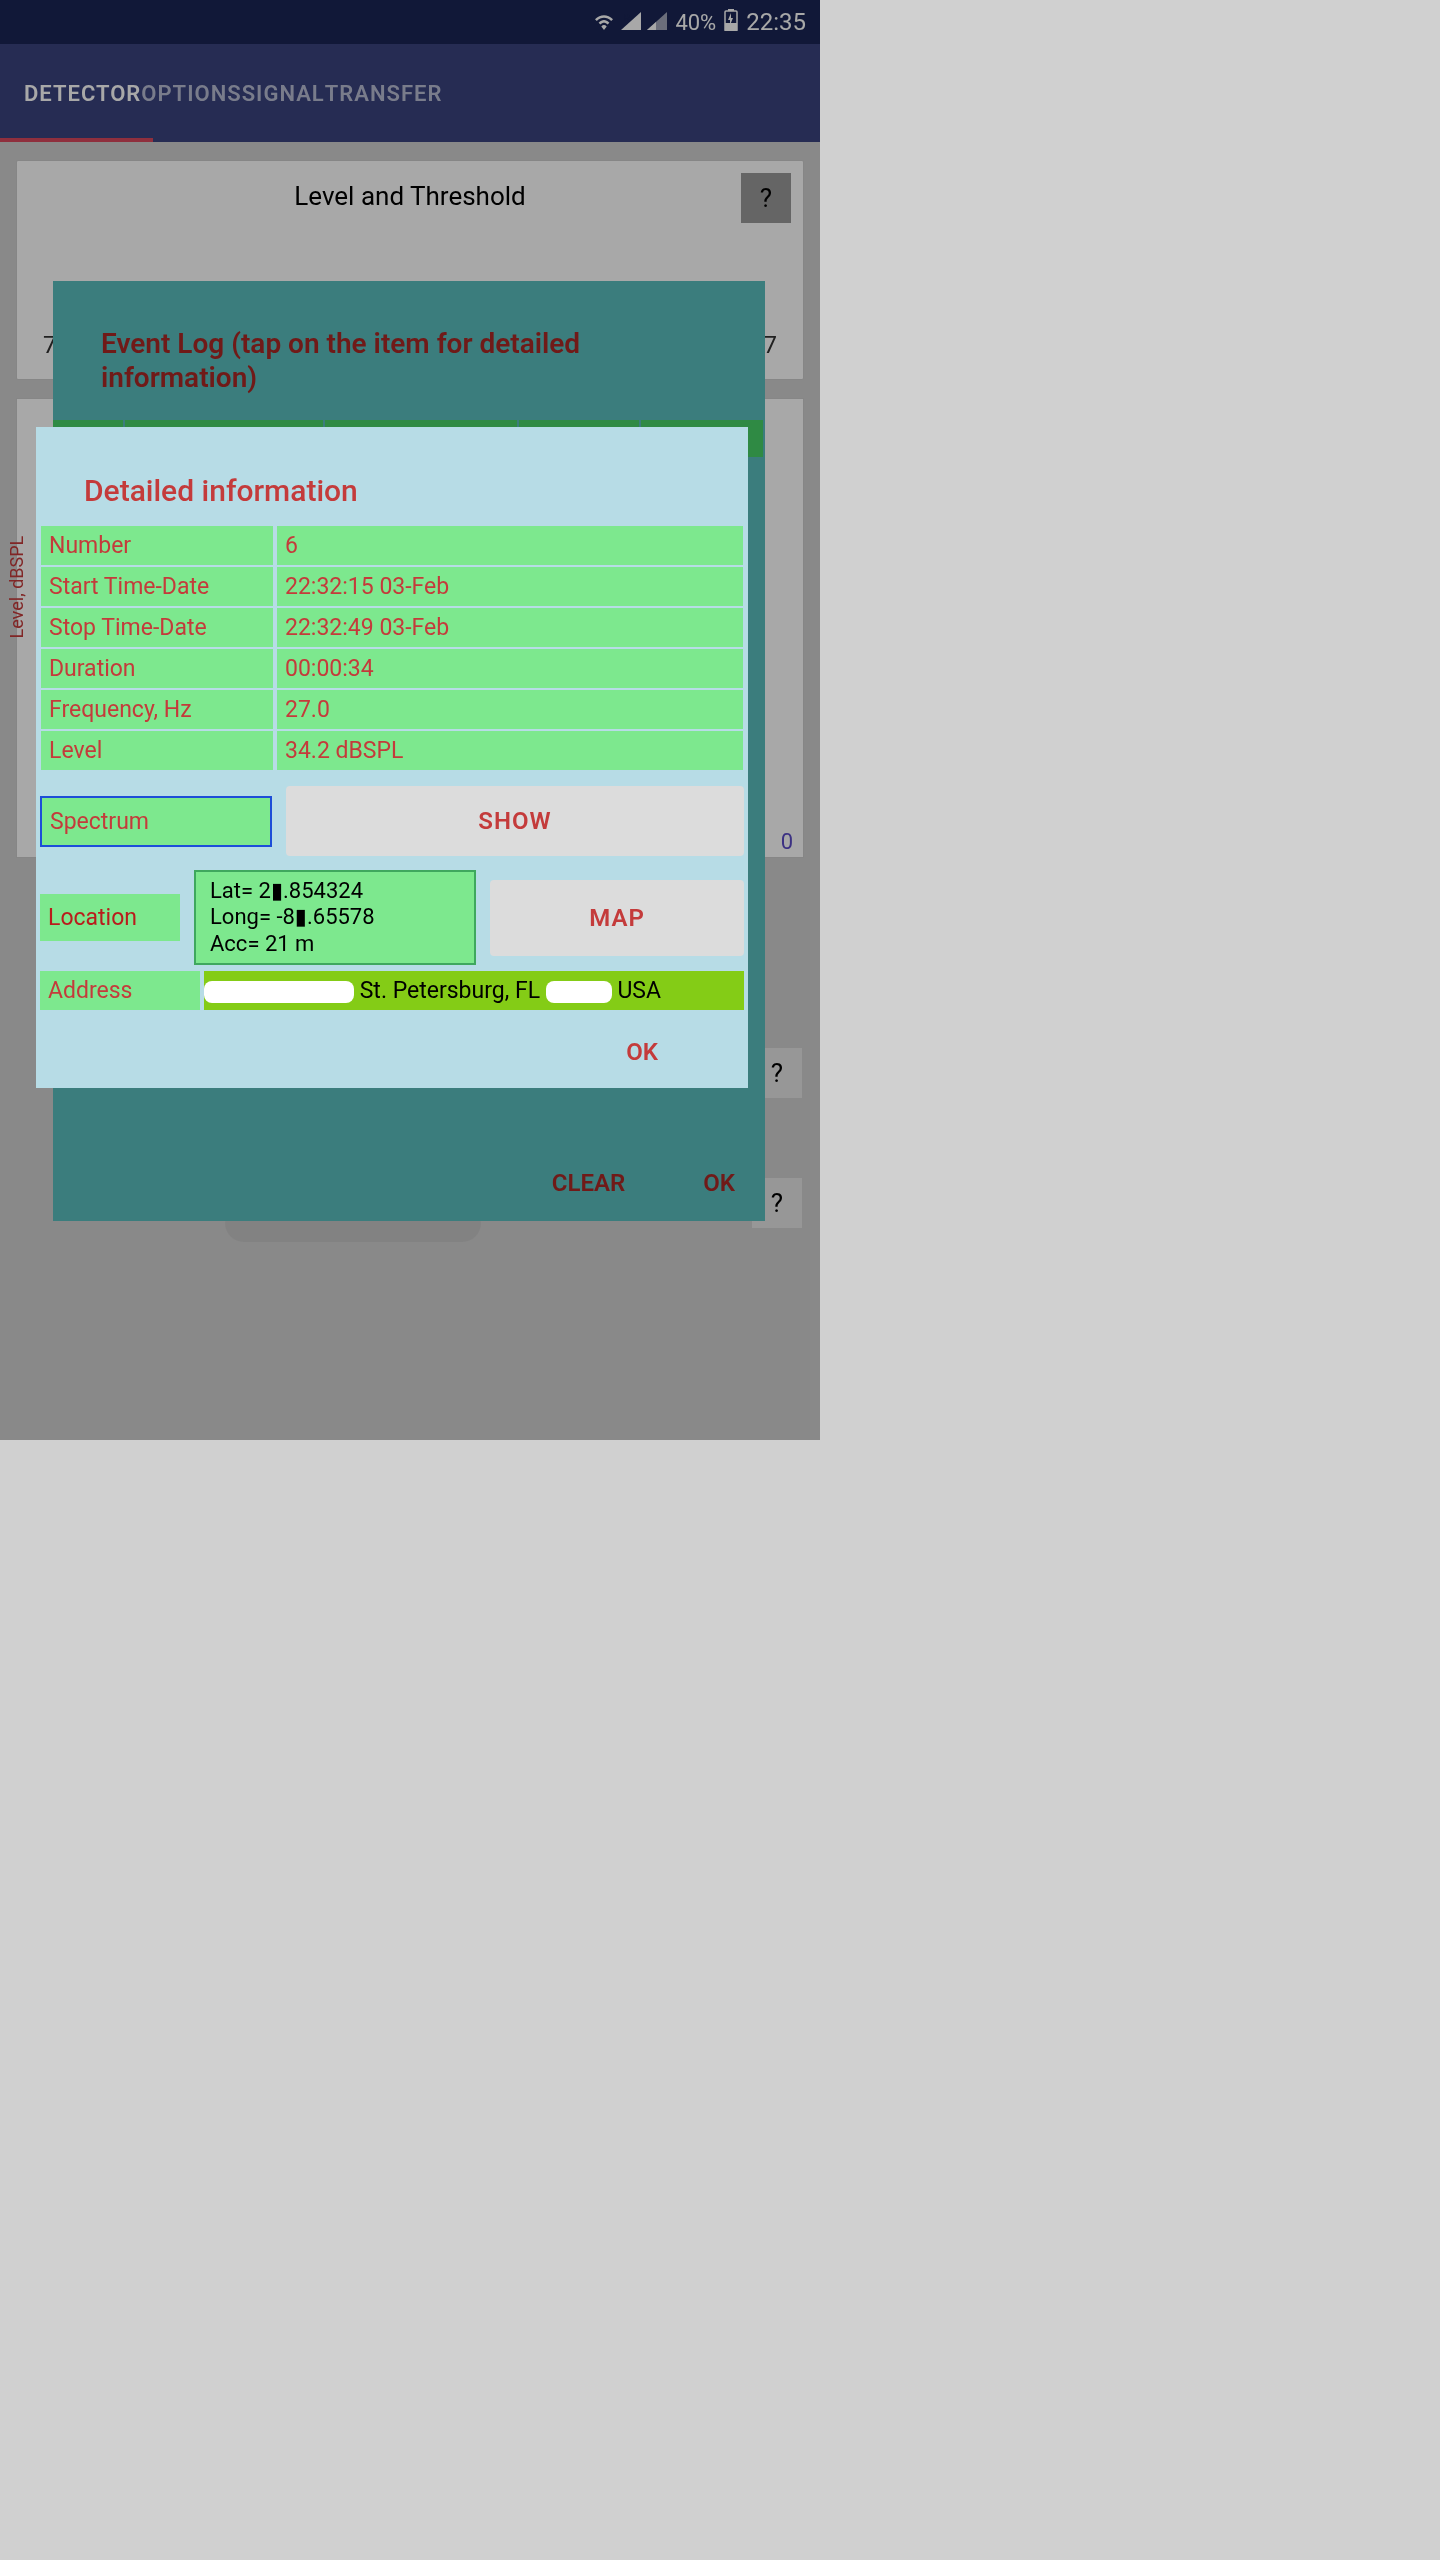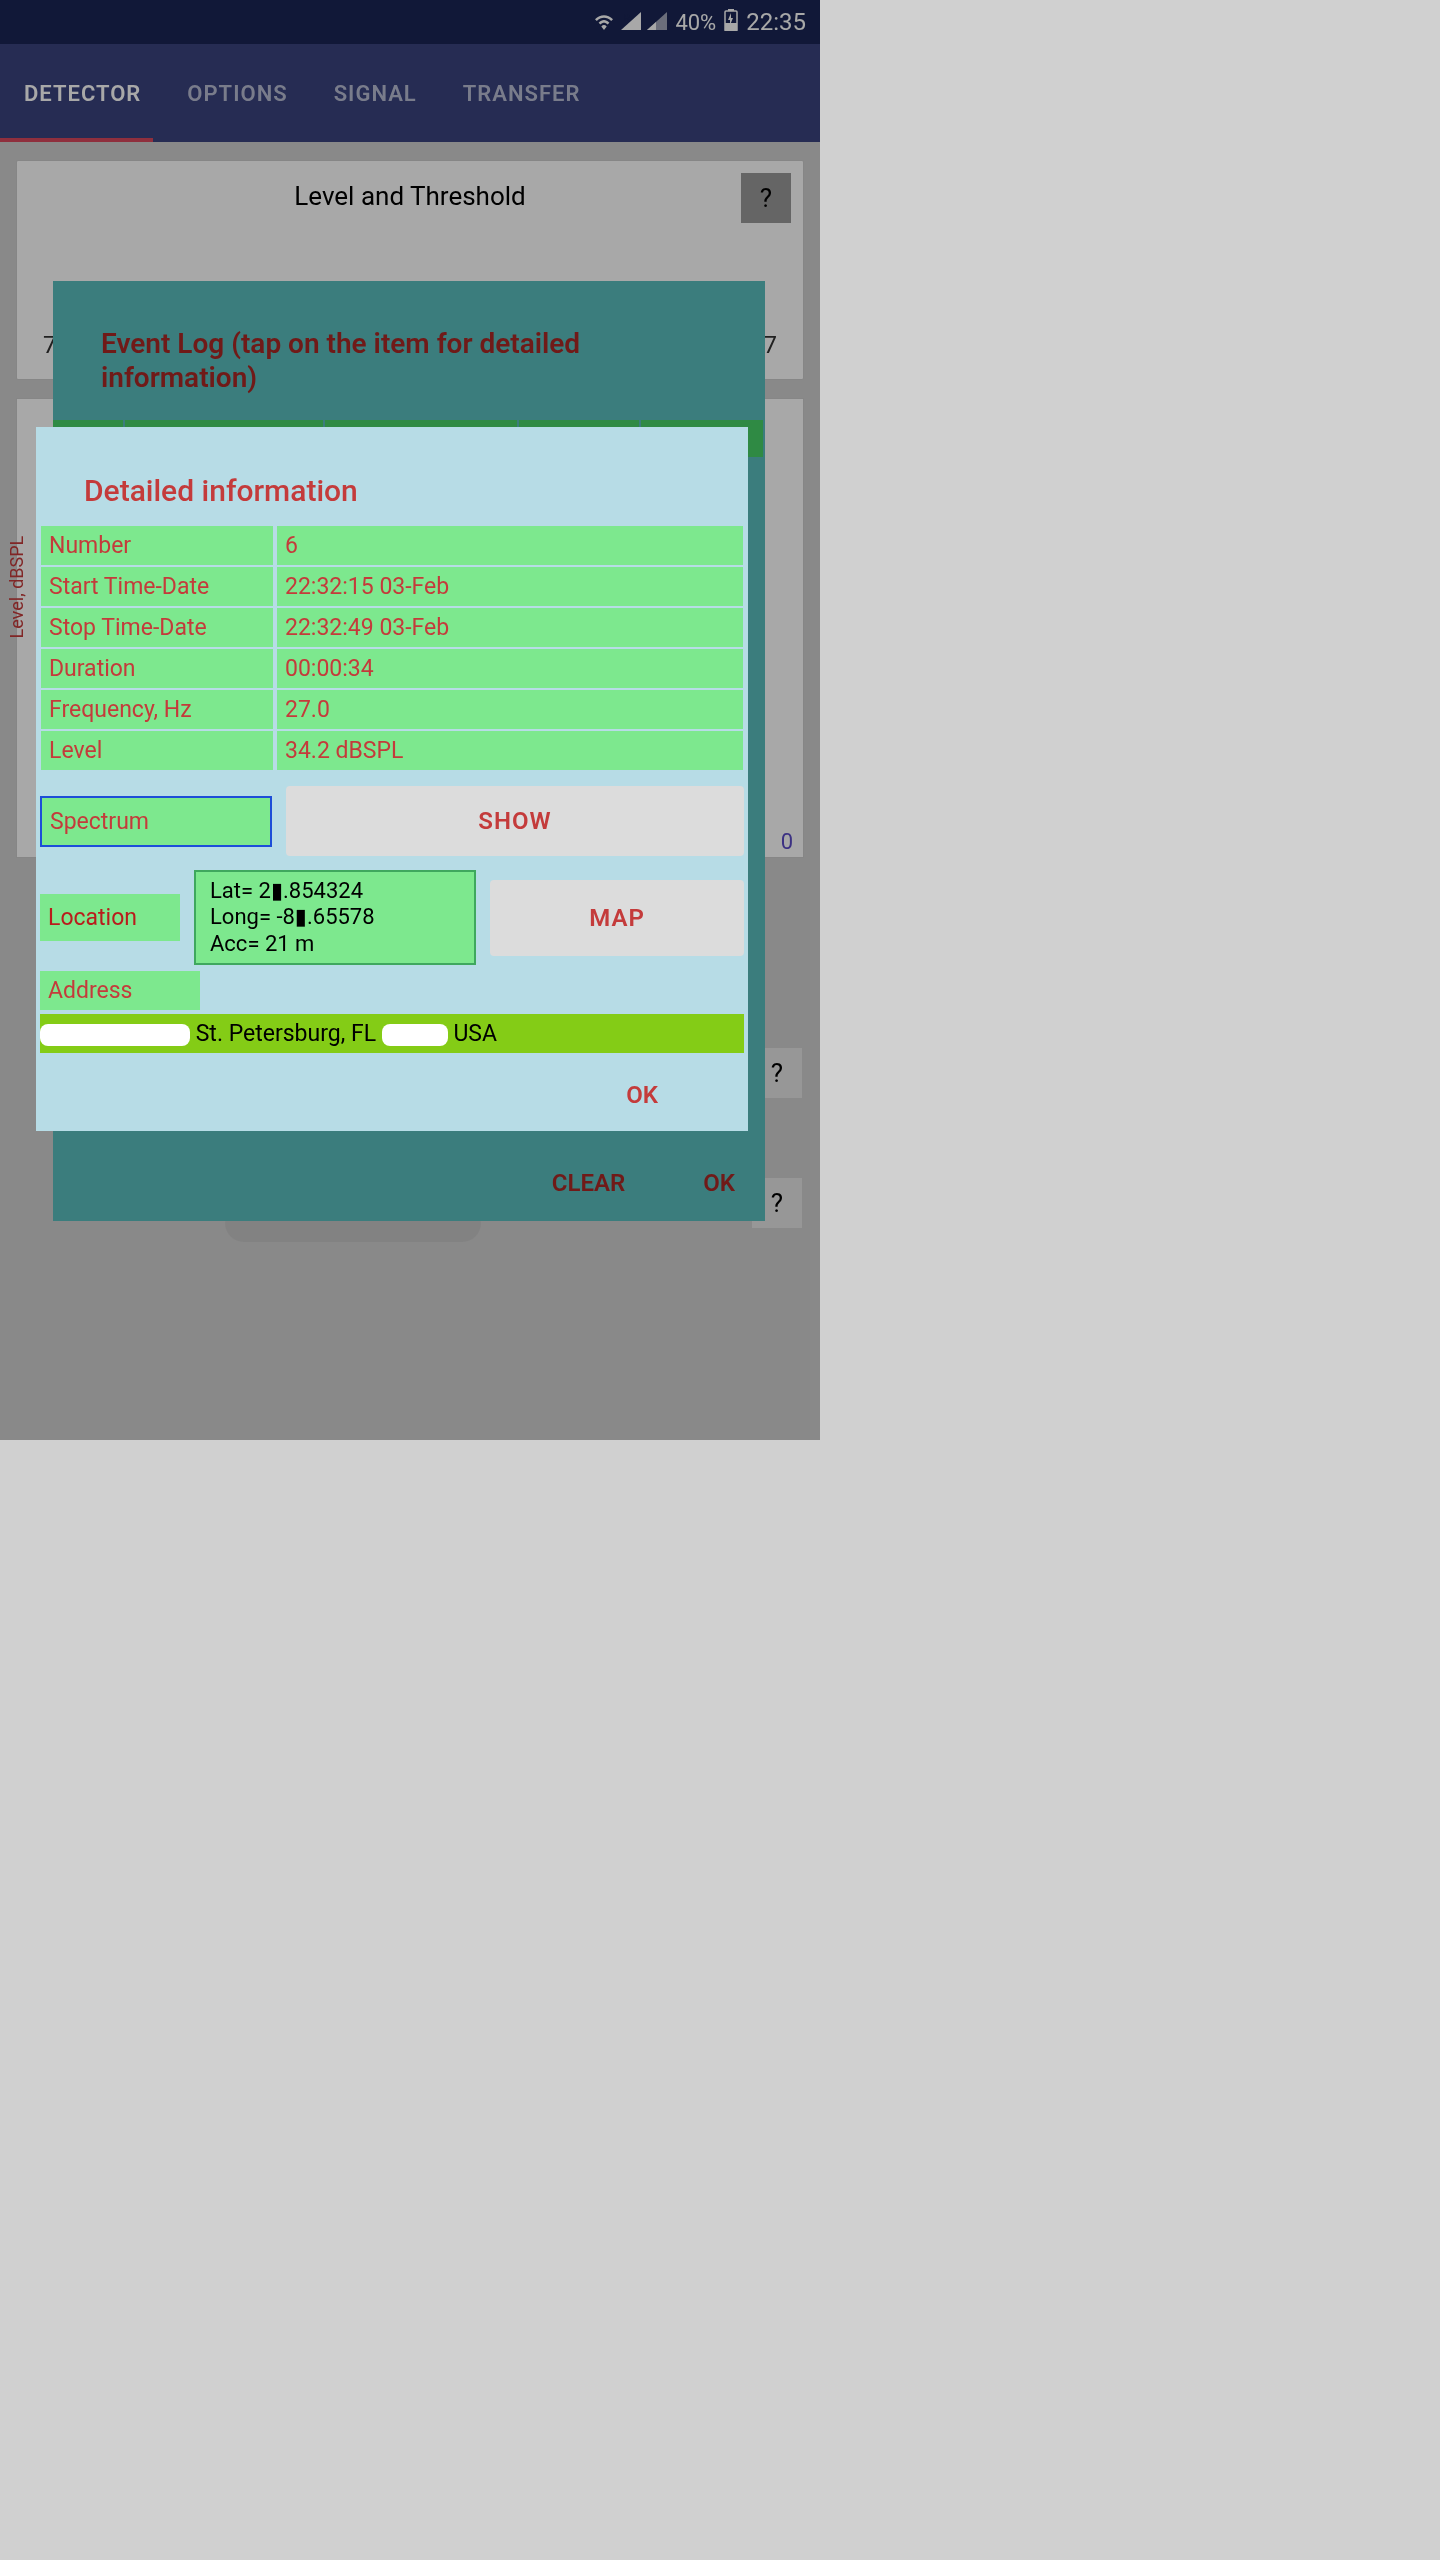--- a/index.html
+++ b/index.html
@@ -21,21 +21,20 @@
   .status-bar .time { font-size: 24px; }
   .status-icons { display: flex; align-items: center; gap: 6px; }
 
   
   .tab-bar {
     height: 98px;
     background: #3a437f;
     display: flex;
     align-items: flex-end;
     padding-left: 24px;
-    gap: 46px;
     position: relative;
   }
   .tab {
     color: #b8bdd4;
     font-size: 22px;
     font-weight: 600;
     letter-spacing: 1px;
     cursor: pointer;
     height: 100%;
     display: flex;
@@ -244,21 +243,20 @@
     display: flex; align-items: center; justify-content: center;
     height: 76px;
     align-self: center;
     cursor: pointer;
   }
 
   .addr-row {
     display: flex;
     margin: 6px 4px 0;
     gap: 4px;
-    flex-direction: column;
   }
   .addr-row .lbl {
     background: #7de88e;
     color: #c43b3b;
     font-size: 23px;
     padding: 6px 8px;
     width: 160px;
   }
   .addr-row .val {
     flex: 1;

